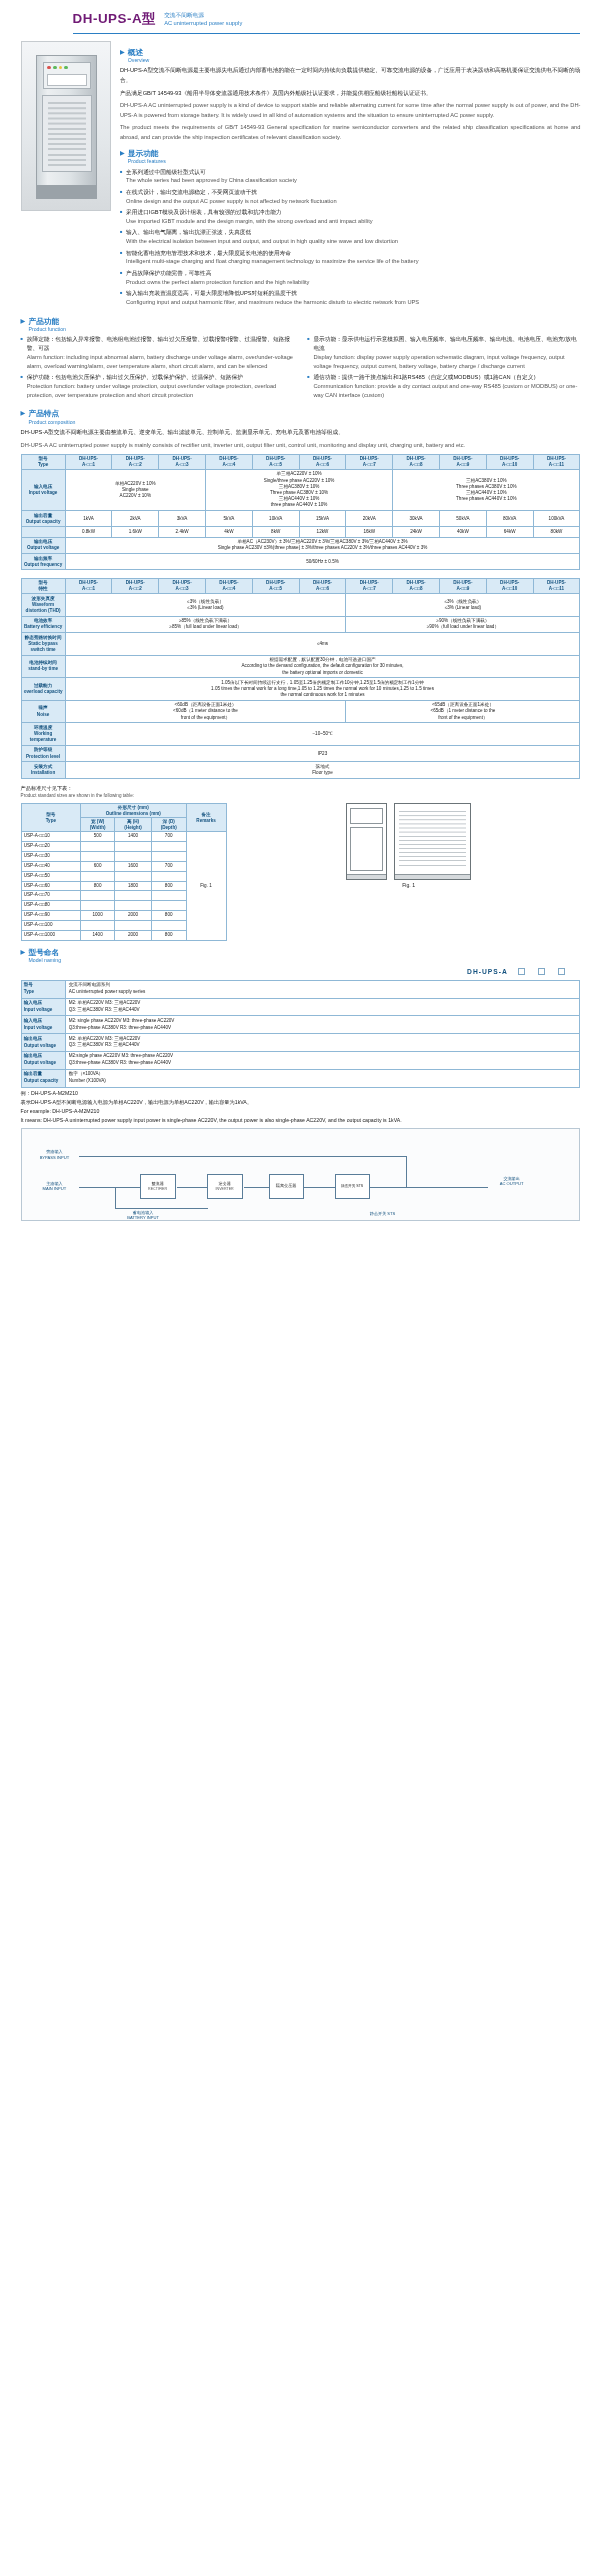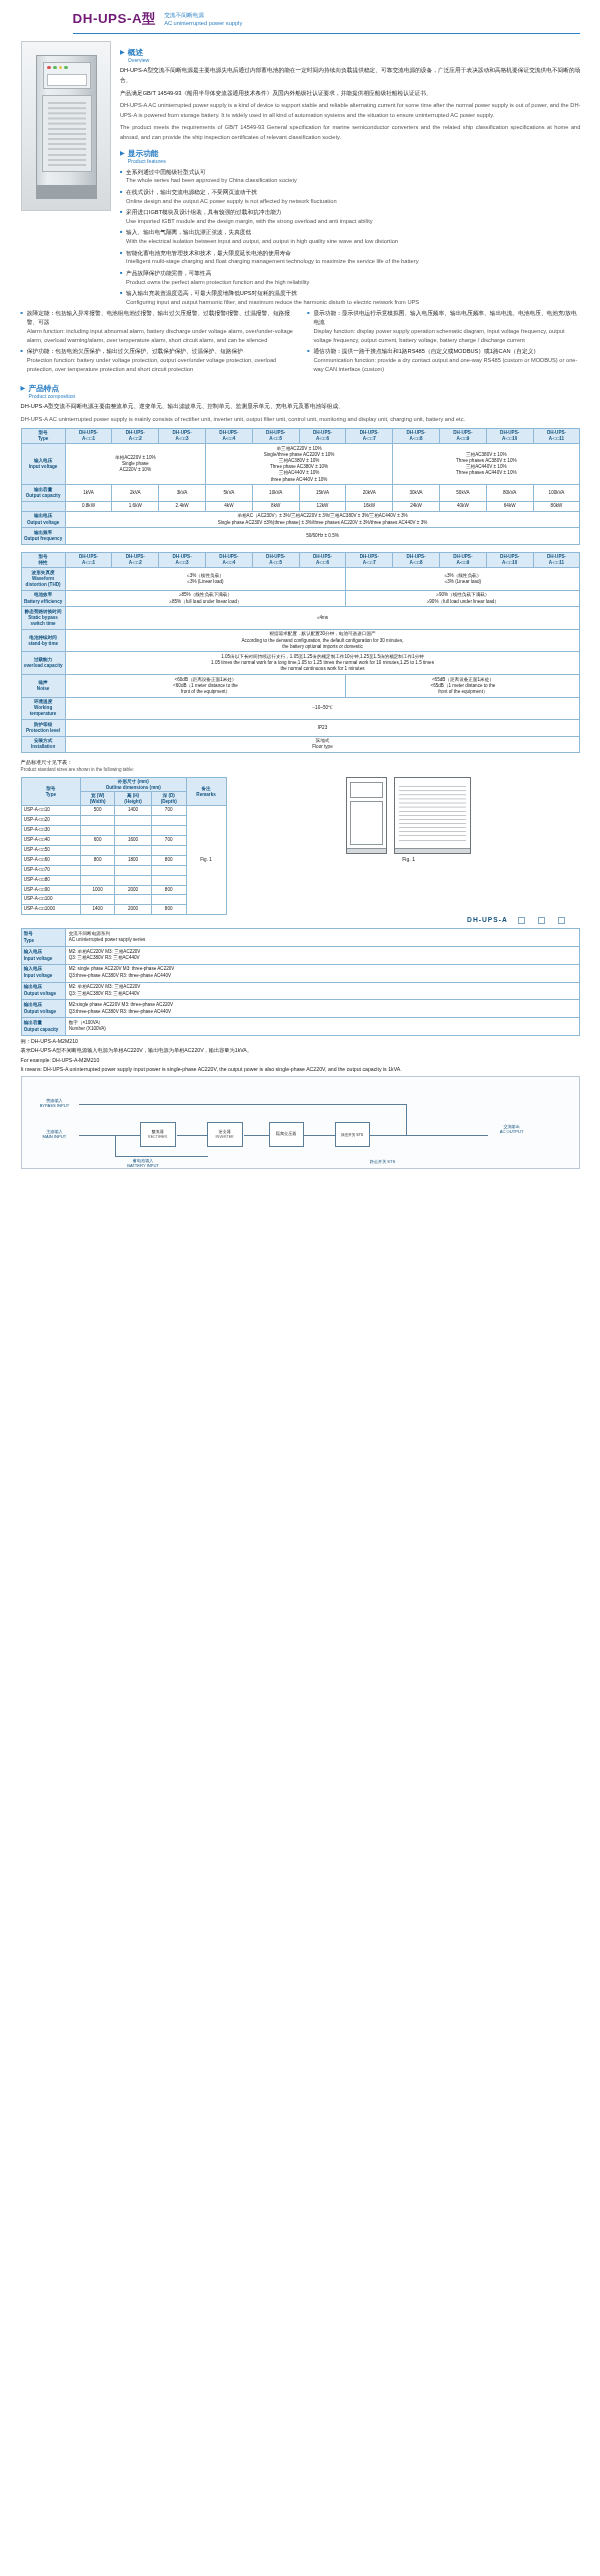--- a/index.html
+++ b/index.html
@@ -162,20 +162,27 @@
           <div class="bul"><span>在线式设计，输出交流电源稳定，不受网页波动干扰</span><span class="en">Online design and the output AC power supply is not affected by network fluctuation</span></div>
           <div class="bul"><span>采用进口IGBT模块及设计组装，具有较强的过载和抗冲击能力</span><span class="en">Use imported IGBT module and the design margin, with the strong overload and anti impact ability</span></div>
           <div class="bul"><span>输入、输出电气隔离，输出抗漂正弦波，失真度低</span><span class="en">With the electrical isolation between input and output, and output in high quality sine wave and low distortion</span></div>
           <div class="bul"><span>智能化蓄电池充电管理技术和技术，最大限度延长电池的使用寿命</span><span class="en">Intelligent multi-stage charging and float charging management technology to maximize the service life of the battery</span></div>
           <div class="bul"><span>产品故障保护功能完善，可靠性高</span><span class="en">Product owns the perfect alarm protection function and the high reliability</span></div>
           <div class="bul"><span>输入输出充装置温度适高，可最大限度地降低UPS对短耗的温度干扰</span><span class="en">Configuring input and output harmonic filter, and maximum reduce the harmonic disturb to electric network from UPS</span></div>
         </div>
     </div>
   </div>
 
+  <div class="sec-head">
+    <span class="arrow">▶</span>
+    <span class="stack">
+      <span class="txt-cn">产品功能</span>
+      <span class="txt-en">Product function</span>
+    </span>
+  </div>
   <div class="two-col">
     <div id="function-left">
         <div class="bul"><span>故障定能：包括输入异常报警、电池组电池过报警、输出过欠压报警、过载报警/报警、过温报警、短路报警、可器</span><span class="en">Alarm function: including input abnormal alarm, battery discharge under voltage alarm, over/under-voltage alarm, overload warning/alarm, over temperature alarm, short circuit alarm, and can be silenced</span></div>
         <div class="bul"><span>保护功能：包括电池欠压保护，输出过欠压保护、过载保护保护、过温保护、短路保护</span><span class="en">Protection function: battery under voltage protection, output over/under voltage protection, overload protection, over temperature protection and short circuit protection</span></div>
       </div>
     <div id="function-right">
         <div class="bul"><span>显示功能：显示供电运行示意模拟图、输入电压频率、输出电压频率、输出电流、电池电压、电池充/放电电流</span><span class="en">Display function: display power supply operation schematic diagram, input voltage frequency, output voltage frequency, output current, battery voltage, battery charge / discharge current</span></div>
         <div class="bul"><span>通信功能：提供一路干接点输出和1路RS485（自定义或MODBUS）或1路CAN（自定义）</span><span class="en">Communication function: provide a dry contact output and one-way RS485 (custom or MODBUS) or one-way CAN interface (custom)</span></div>
       </div>
   </div>
@@ -408,20 +415,27 @@
           </div>
         <div class="cab3">
             <div class="ln"></div>
             <div class="bs"></div>
           </div>
       </div>
       <div class="fig-cap">Fig. 1</div>
     </div>
   </div>
 
+  <div class="sec-head">
+    <span class="arrow">▶</span>
+    <span class="stack">
+      <span class="txt-cn">型号命名</span>
+      <span class="txt-en">Model naming</span>
+    </span>
+  </div>
   <div class="model-head">
     <div></div>
     <div style="display:flex; align-items:center; gap:10.3px;">
       <span class="model-code">DH-UPS-A</span>
       <span class="code-boxes">
         <span></span>
         <span></span>
         <span></span>
       </span>
     </div>

